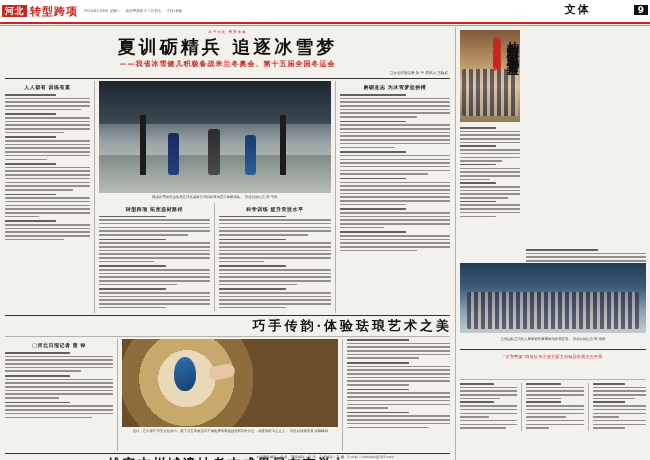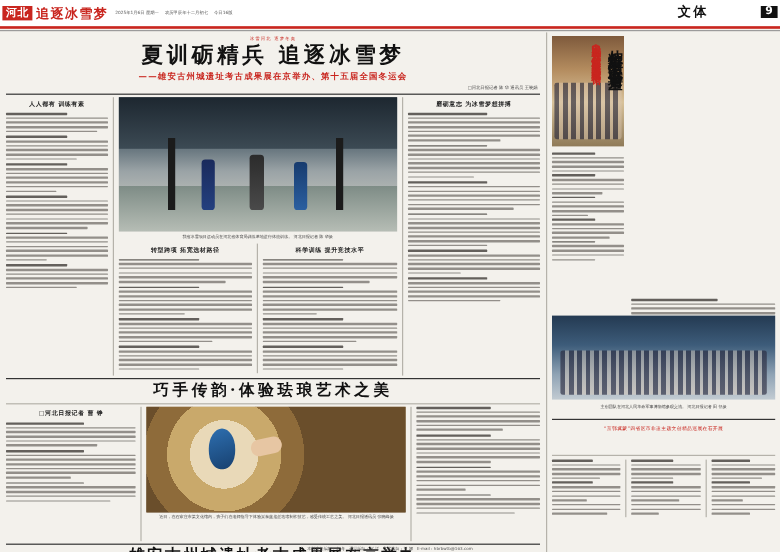--- a/index.html
+++ b/index.html
@@ -146,21 +146,21 @@
     font-family:"DejaVu Serif","Liberation Serif",serif;line-height:14px;
   }
   .vline.red{color:#c9261f;font-size:8px;letter-spacing:1px;}
 
   
   .bl-head{
     font-size:13px;font-weight:bold;color:#111;letter-spacing:2px;text-align:center;
     font-family:"DejaVu Serif","Liberation Serif",serif;line-height:16px;
   }
   .mid-head{
-    font-size:13px;font-weight:bold;color:#111;letter-spacing:3px;text-align:center;
+    font-size:13px;font-weight:bold;color:#111;letter-spacing:3px;text-align:right;
     font-family:"DejaVu Serif","Liberation Serif",serif;line-height:16px;
   }
   .r-head{
     font-size:9px;font-weight:bold;color:#111;letter-spacing:1px;text-align:center;
     font-family:"DejaVu Serif","Liberation Serif",serif;line-height:12px;
   }
   .r-kicker{
     font-size:4px;color:#c9261f;text-align:center;line-height:7px;letter-spacing:.3px;
   }
   .footer-note{
@@ -169,21 +169,21 @@
   }
 </style>
 </head>
 <body>
 
 <div class="page">
 
   <div class="masthead">
     <div class="logo-block">
       <span class="logo-red">河北</span>
-      <span class="logo-name">追逐冰雪梦</span>
+      <span class="logo-name">转型跨项</span>
     </div>
     <div class="masthead-meta">
       <span>2025年1月6日 星期一</span>
       <span>农历甲辰年十二月初七</span>
       <span>今日16版</span>
     </div>
     <div class="section-tag">
       <span class="section-name">文体</span>
       <span class="section-num">9</span>
     </div>
@@ -191,21 +191,21 @@
   <div class="rule-red"></div>
   <div class="rule-thin"></div>
 
   <div class="body">
 
     <div class="col-left">
 
       <div class="headline-wrap">
         <div class="kicker">冰雪河北 逐梦冬奥</div>
         <div class="headline">夏训砺精兵  追逐冰雪梦</div>
-        <div class="subhead">——雄安古州城遗址考古成果展在京举办、第十五届全国冬运会</div>
+        <div class="subhead">——我省冰雪健儿积极备战米兰冬奥会、第十五届全国冬运会</div>
       </div>
       <div class="byline">□河北日报记者 陈 华 通讯员 王晓娟</div>
       <div class="hr-dark"></div>
 
       <div style="display:flex;gap:4px;height:232px;padding:0 2px;">
 
         <div class="tcol" style="width:86px;">
           <div class="subtitle-sm">人人都有 训练有素</div>
           <div class="para">
             <div class="ln s60 dark"></div>

